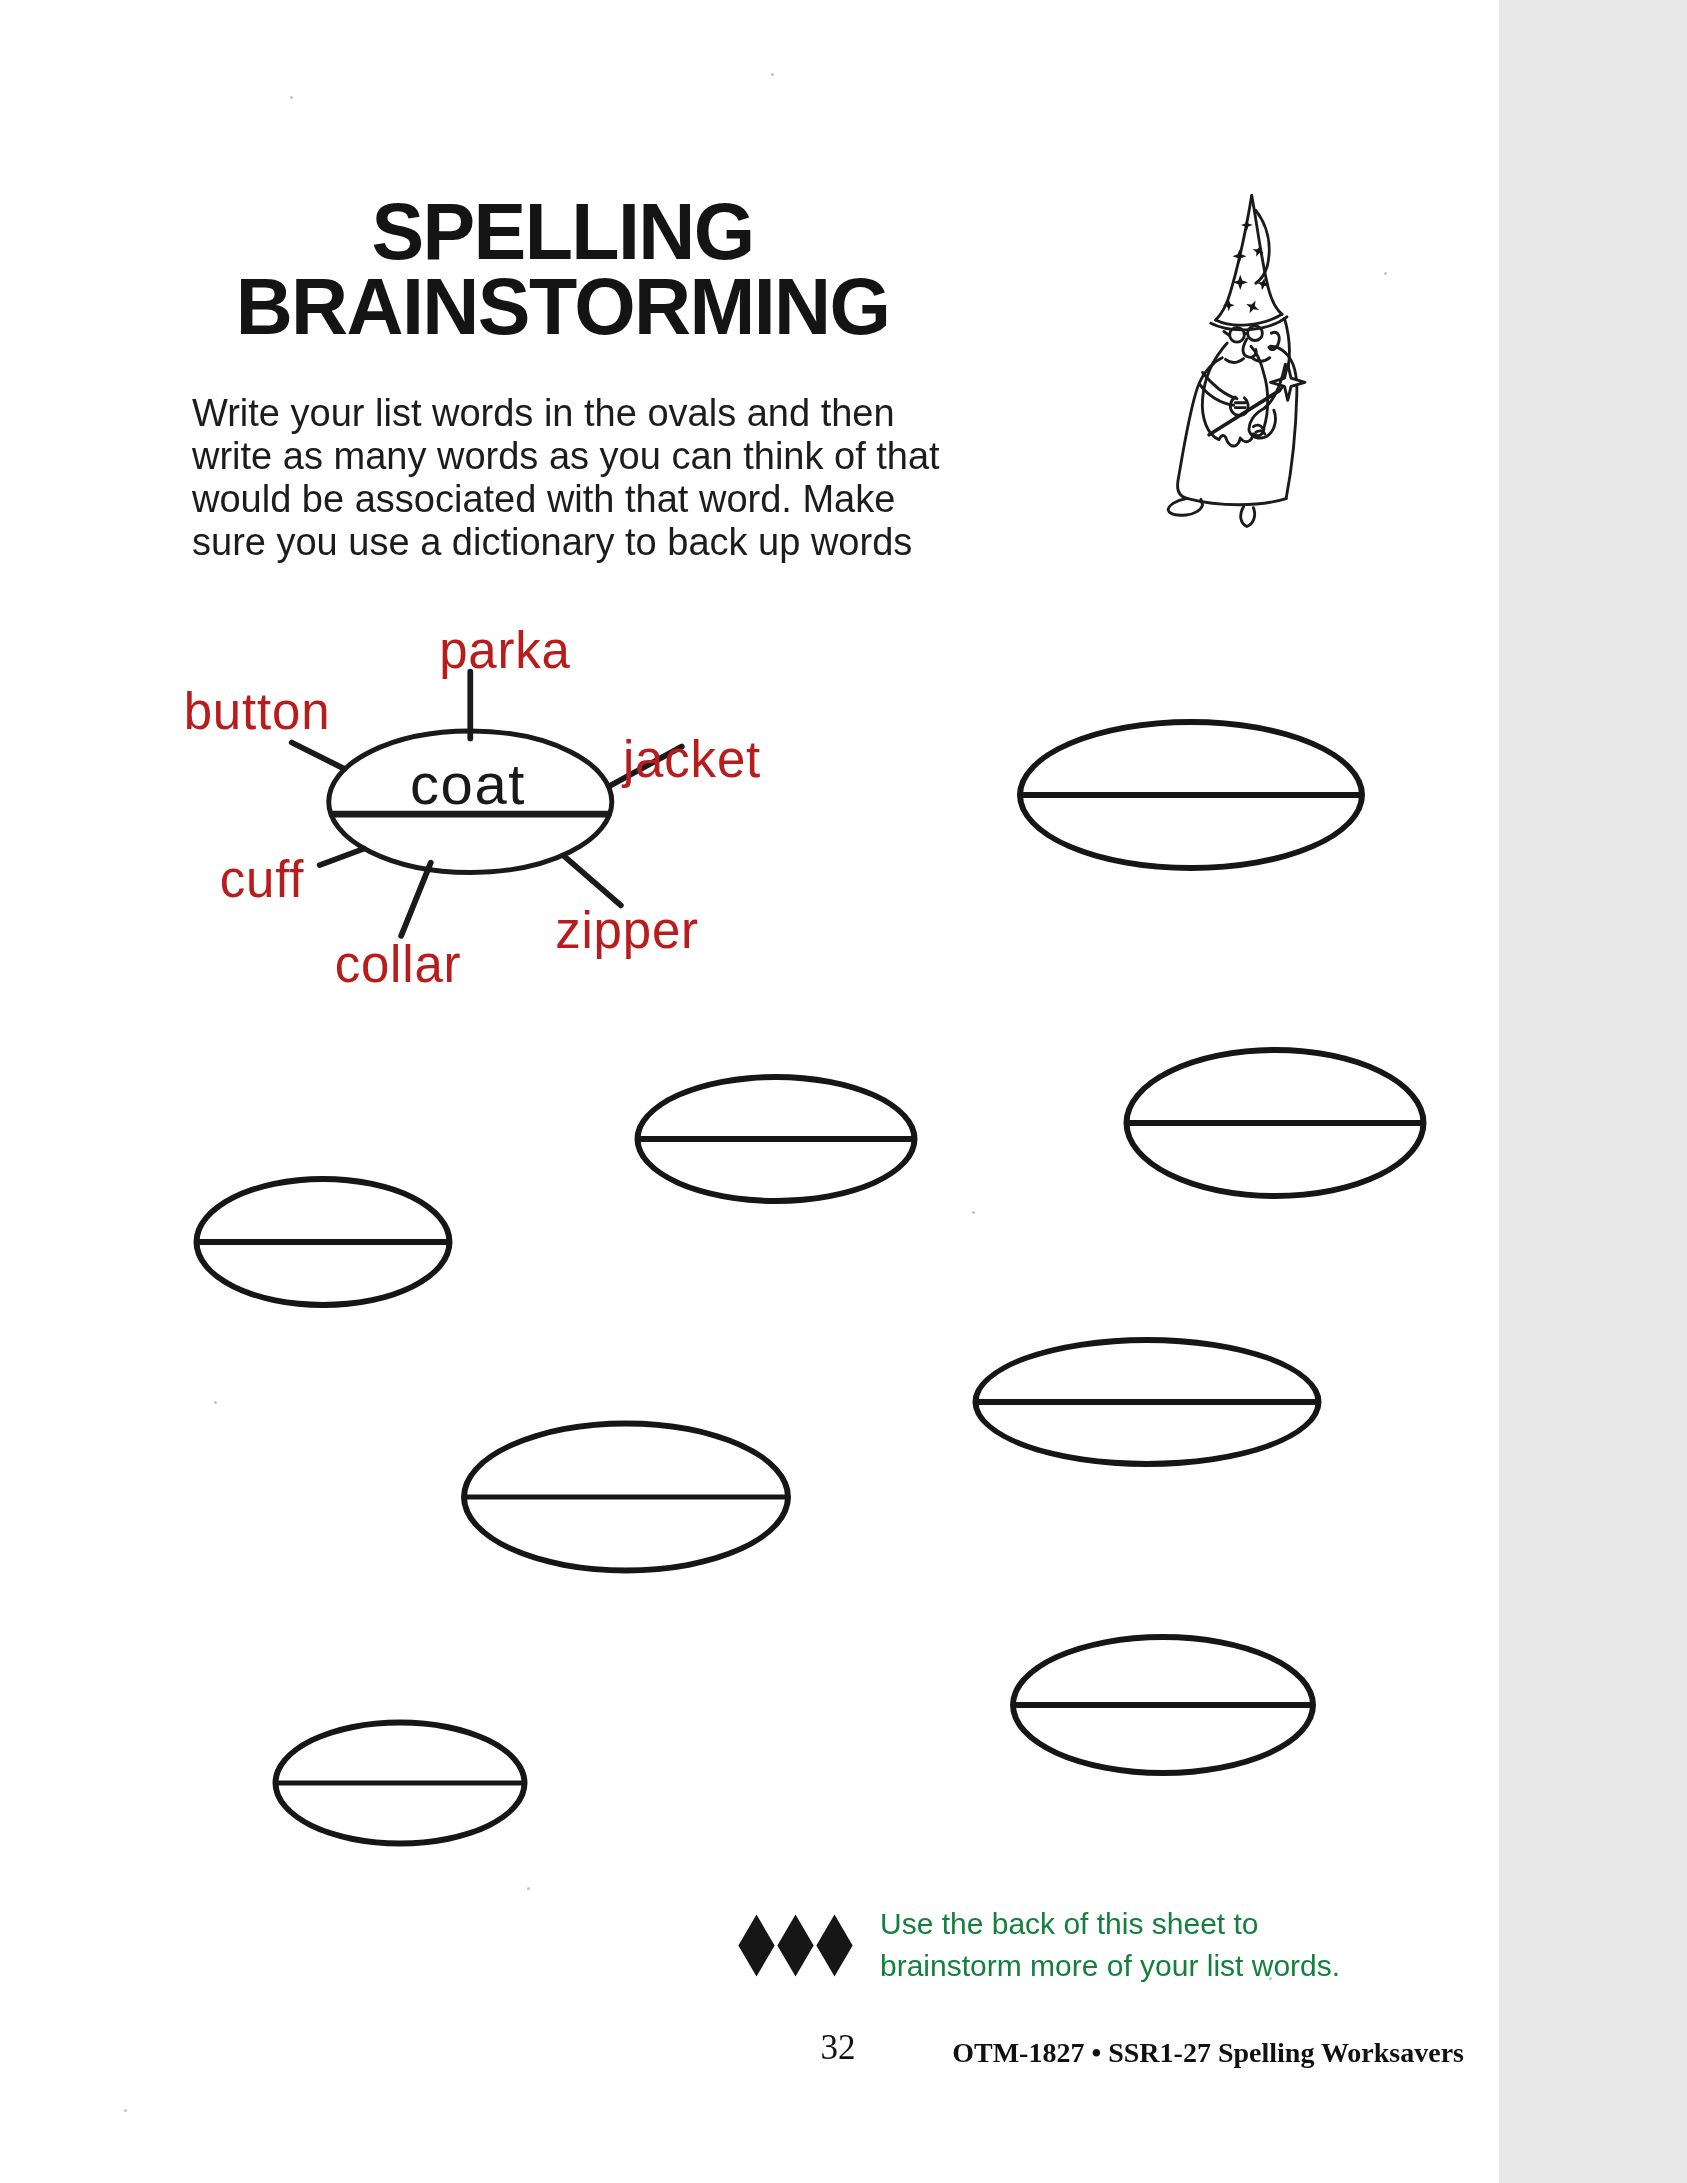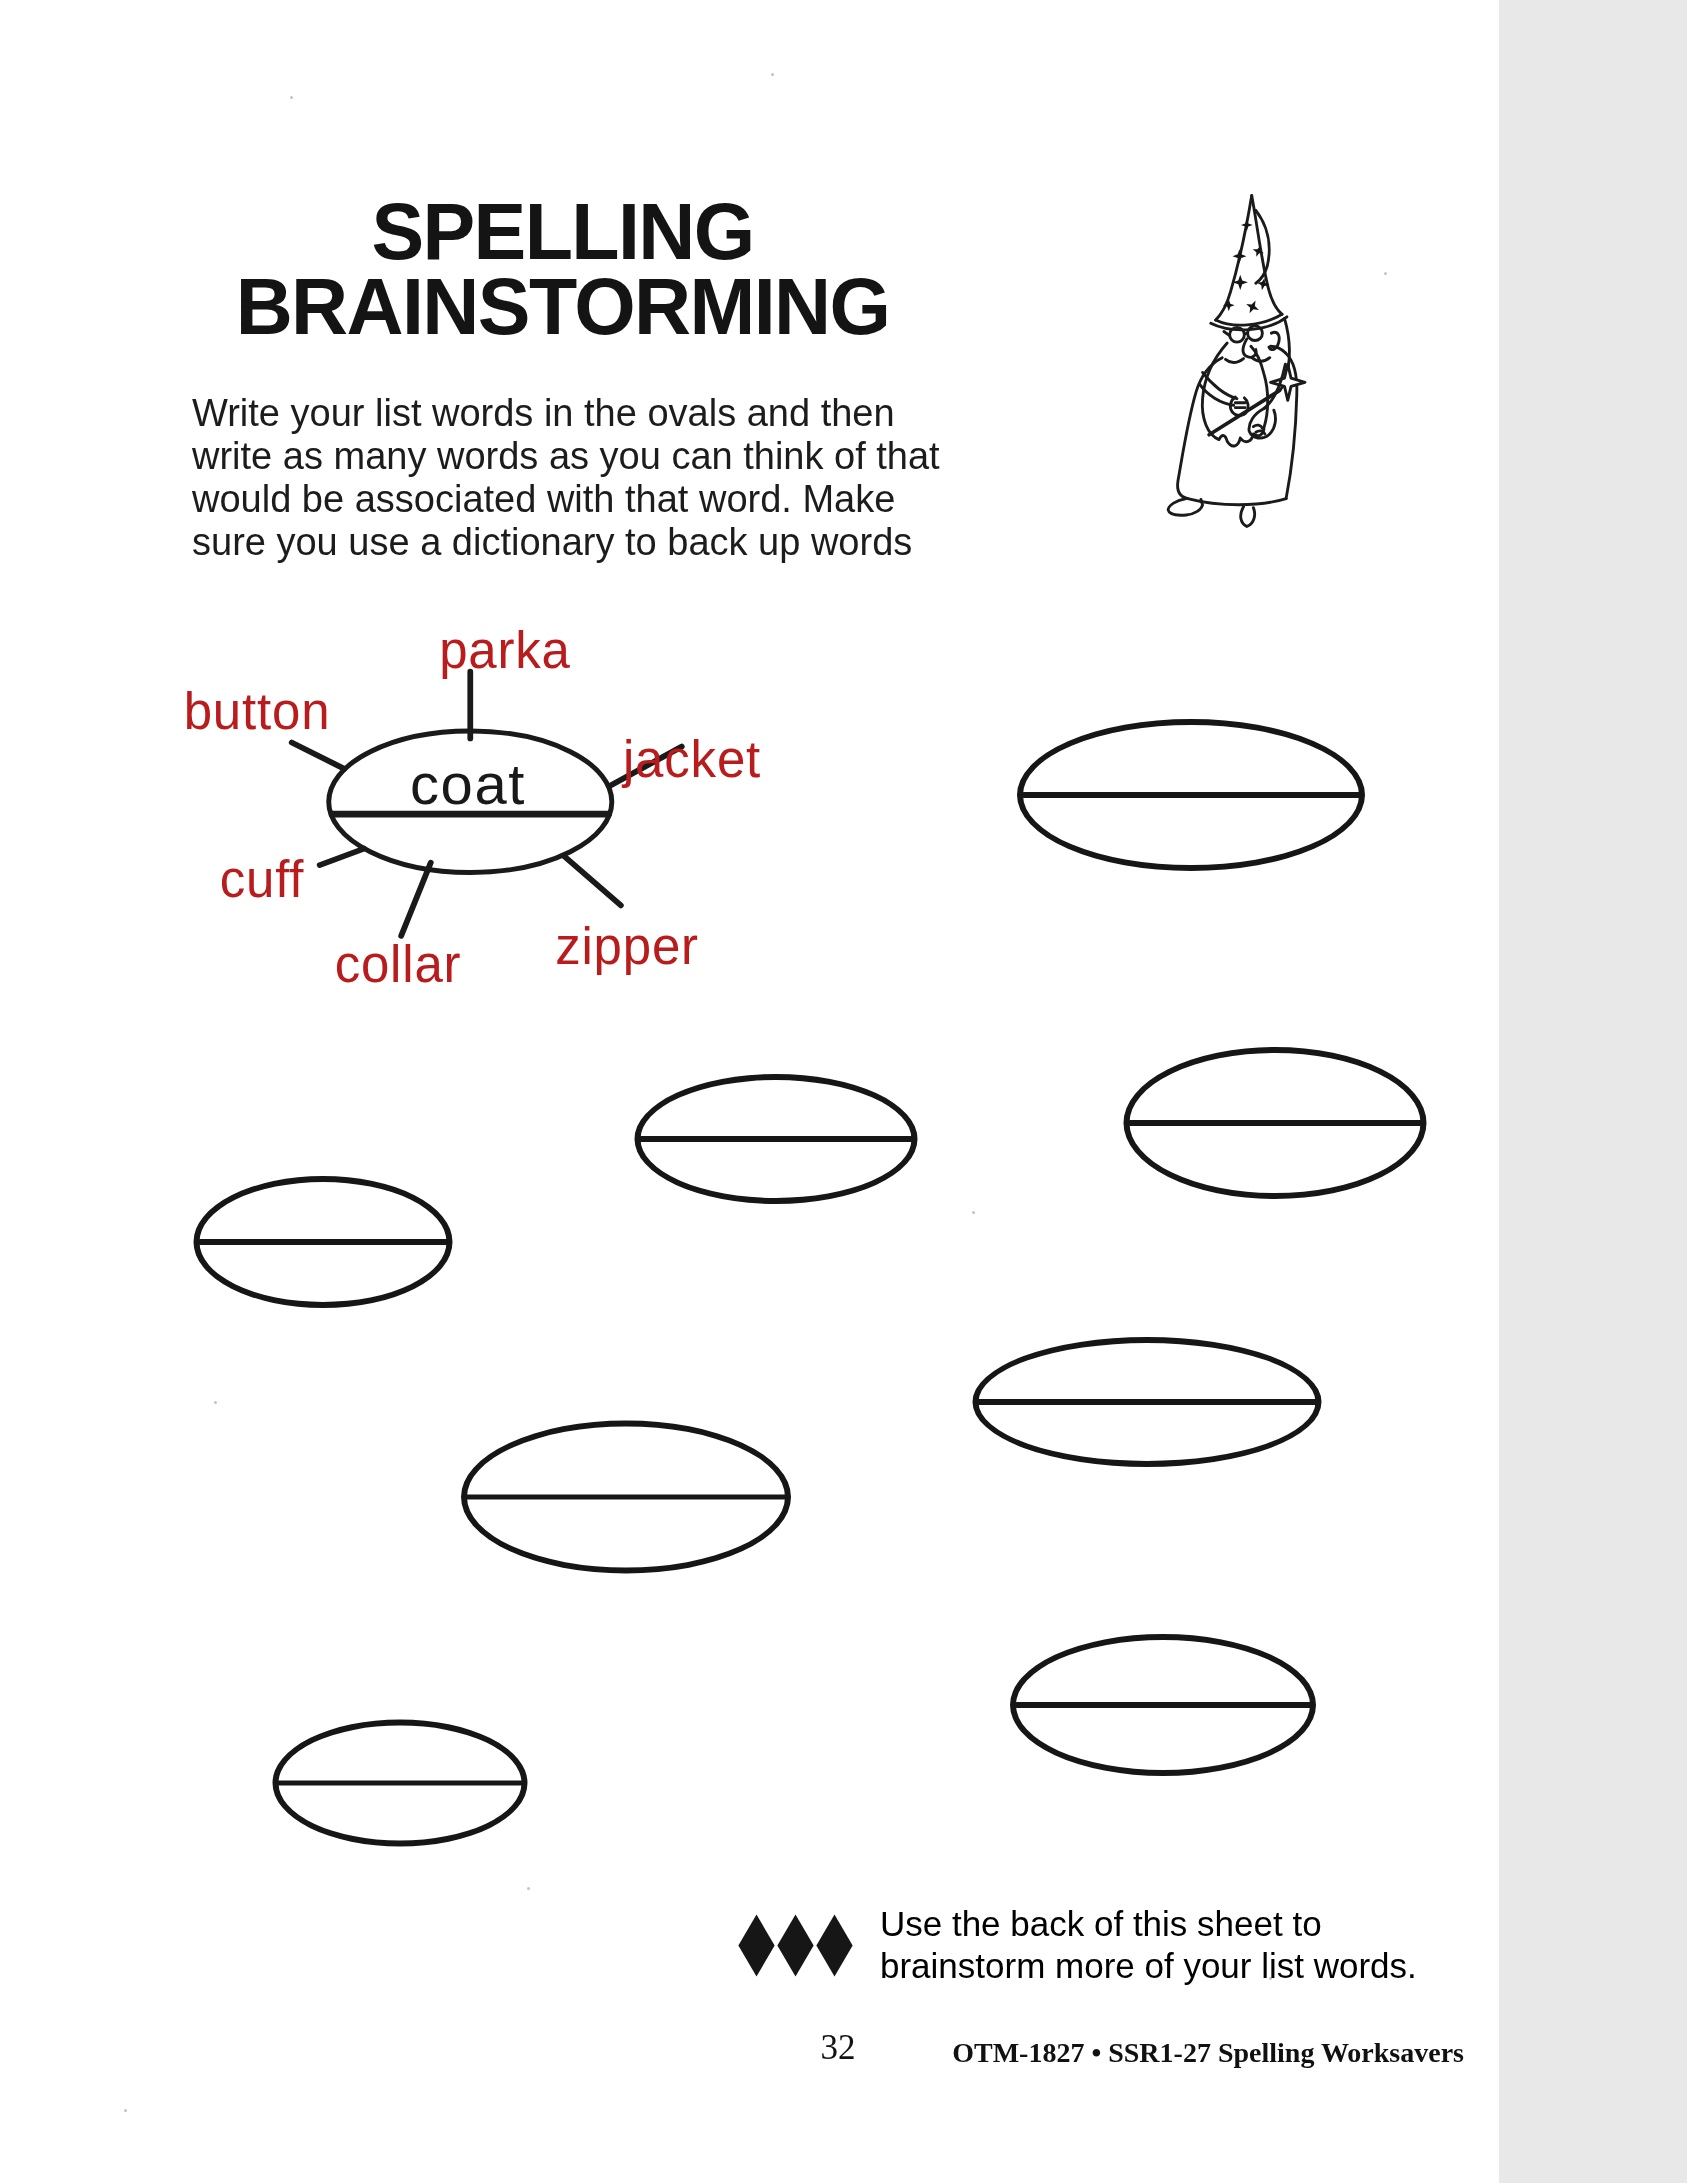--- a/index.html
+++ b/index.html
@@ -39,21 +39,21 @@
     border:6.6px solid var(--ink); border-radius:50%;
   }
   .oval::after{
     content:""; position:absolute; left:-2.5px; right:-2.5px; top:50%; height:5.8px;
     transform:translateY(-50%); background:var(--ink); border-radius:3.3px;
   }
   
   .note{ position:absolute; left:736px; top:1903px; display:flex; align-items:center; gap:25px; }
   .diamonds{ display:flex; gap:12.4px; padding:0 6.6px; }
   .diamond{ width:27px; height:27px; background:var(--ink); transform:scale(0.95,1.62) rotate(45deg); }
-  .note-text{ font-size:35px; line-height:42px; color:#000000; }
+  .note-text{ font-size:30px; line-height:42px; color:#15803d; }
   
   .footer-left{
     position:absolute; left:122px; top:2037px;
     font-family:"Liberation Serif", serif; font-weight:bold; font-size:28px; color:#111;
   }
   .footer-page{
     position:absolute; left:838px; top:2028px; transform:translateX(-50%);
     font-family:"Liberation Serif", serif; font-size:35px; color:#111;
   }
   .footer-right{
@@ -165,21 +165,21 @@
         <line x1="372" y1="307" x2="336" y2="396" stroke-width="7"></line>
         <line x1="534" y1="299" x2="603" y2="359" stroke-width="7"></line>
       </g>
     </svg>
     <div class="coat-label">coat</div>
     <div class="word-label" style="left:381px; top:40px;">parka</div>
     <div class="word-label" style="left:133px; top:101px;">button</div>
     <div class="word-label" style="left:568px; top:105px;margin-top:44px;">jacket</div>
     <div class="word-label" style="left:138px; top:269px;">cuff</div>
     <div class="word-label" style="left:274px; top:354px;">collar</div>
-    <div class="word-label" style="left:503px; top:320px;margin-top:16px;">zipper</div>
+    <div class="word-label" style="left:503px; top:320px;">zipper</div>
   </div>
 
   <div class="oval" style="left:1191px; top:795px;  width:348px; height:152px;"></div>
   <div class="oval" style="left:1275px; top:1123px; width:303px; height:152px;"></div>
   <div class="oval" style="left:776px;  top:1139px; width:283px; height:130px;"></div>
   <div class="oval" style="left:323px;  top:1242px; width:259px; height:132px;"></div>
   <div class="oval" style="left:1147px; top:1402px; width:349px; height:130px;"></div>
   <div class="oval" style="left:626px;  top:1497px; width:330px; height:153px;"></div>
   <div class="oval" style="left:1163px; top:1705px; width:306px; height:142px;"></div>
   <div class="oval" style="left:400px;  top:1783px; width:255px; height:127px;"></div>

